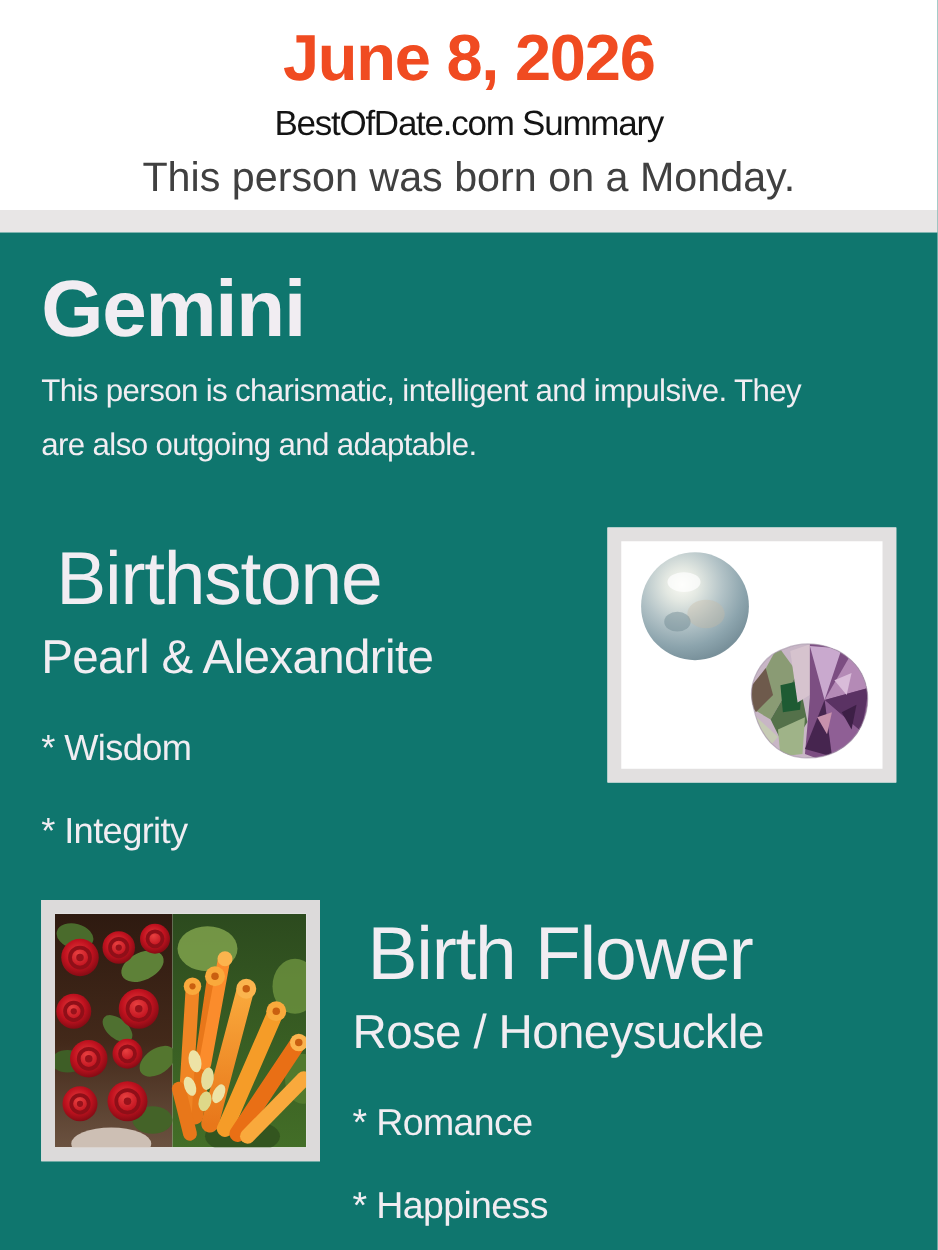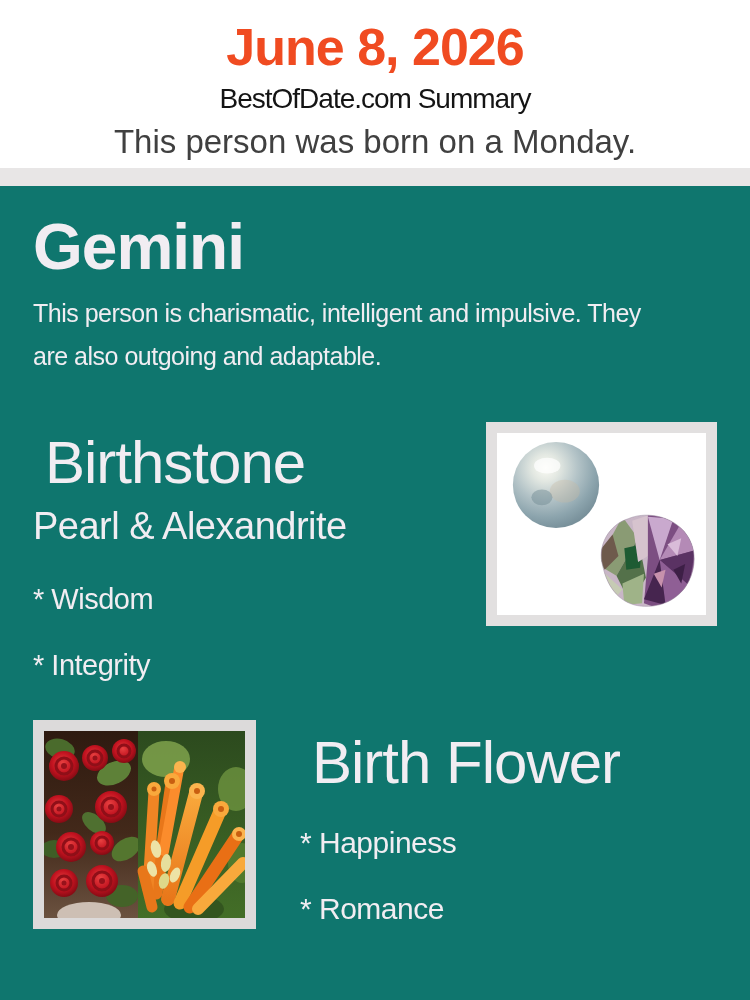--- a/index.html
+++ b/index.html
@@ -40,21 +40,21 @@
     margin:12px 0 0 0; font-size:25px; line-height:43px;
     max-width:625px; letter-spacing:-0.5px;
   }
 
   .section-heading { font-size:60px; font-weight:400; line-height:58px; letter-spacing:-1px; margin:12px; }
   .section-sub { font-size:38px; line-height:44px; letter-spacing:-0.5px; margin:4px 0 0 0; }
   .traits { list-style:none; margin:16px 0 0 0; padding:0; }
   .traits li { font-size:29px; line-height:30px; margin-bottom:14px; letter-spacing:-0.5px;margin-top:36px; }
 
   .birthstone-row { display:flex; justify-content:space-between; align-items:flex-start; margin-top:44px; }
-  .flower-row { display:flex; align-items:flex-start; margin-top:26px;gap:18px; }
+  .flower-row { display:flex; align-items:flex-start; margin-top:26px; }
   .flower-col { margin-left:26px; padding-top:2px; }
   .flower-col .traits li { font-size:30px; margin-bottom:16px; }
 
   
   .photo-frame {
     box-sizing:border-box; background:#ffffff;
     border:11px solid #E2E0E0; position:relative; overflow:hidden; flex:none;
   }
   .birthstone-photo { width:231px; height:204px; }
   .flower-photo { width:223px; height:209px; border-color:#DCDADA; }
@@ -237,21 +237,22 @@
             <ellipse cx="122" cy="132" rx="5" ry="9" fill="#E6DE9C" transform="rotate(8 122 132)"></ellipse>
             <ellipse cx="108" cy="138" rx="4.5" ry="8" fill="#EDE3A6" transform="rotate(-20 108 138)"></ellipse>
             <ellipse cx="120" cy="150" rx="5" ry="8" fill="#DED889" transform="rotate(14 120 150)"></ellipse>
             <ellipse cx="131" cy="144" rx="4.5" ry="8" fill="#EDE3A6" transform="rotate(25 131 144)"></ellipse>
           </g>
         </svg>
       </div>
 
       <div class="flower-col">
         <h2 class="section-heading">Birth Flower</h2>
+        <div class="section-sub">Rose / Honeysuckle</div>
         <ul class="traits">
+          <li>* Romance</li>
           <li>* Happiness</li>
-          <li>* Romance</li>
         </ul>
       </div>
     </div>
 
   </div>
 </div>
 
 </body></html>

